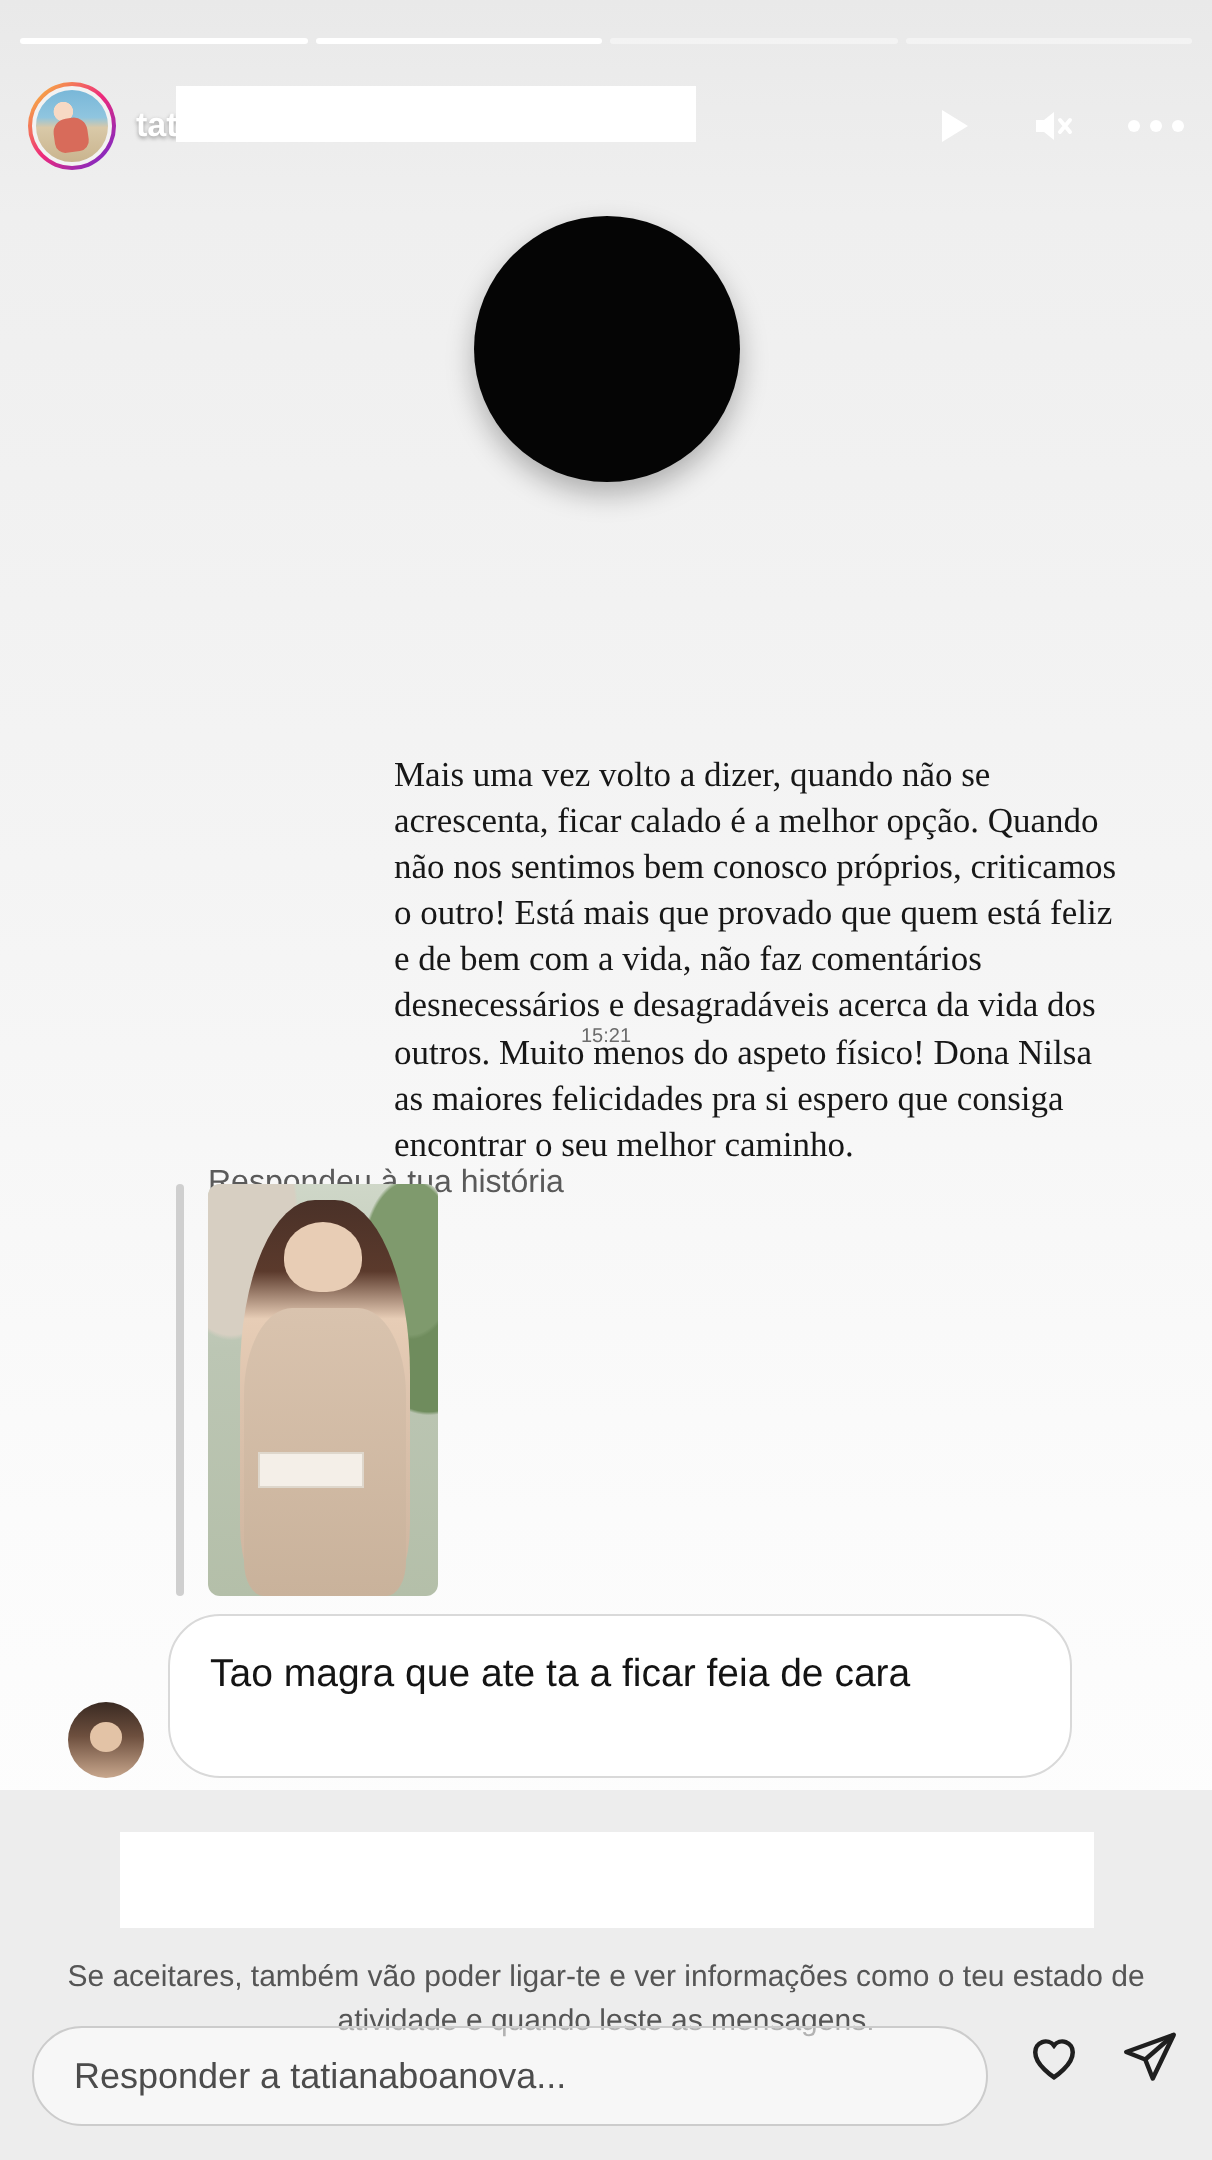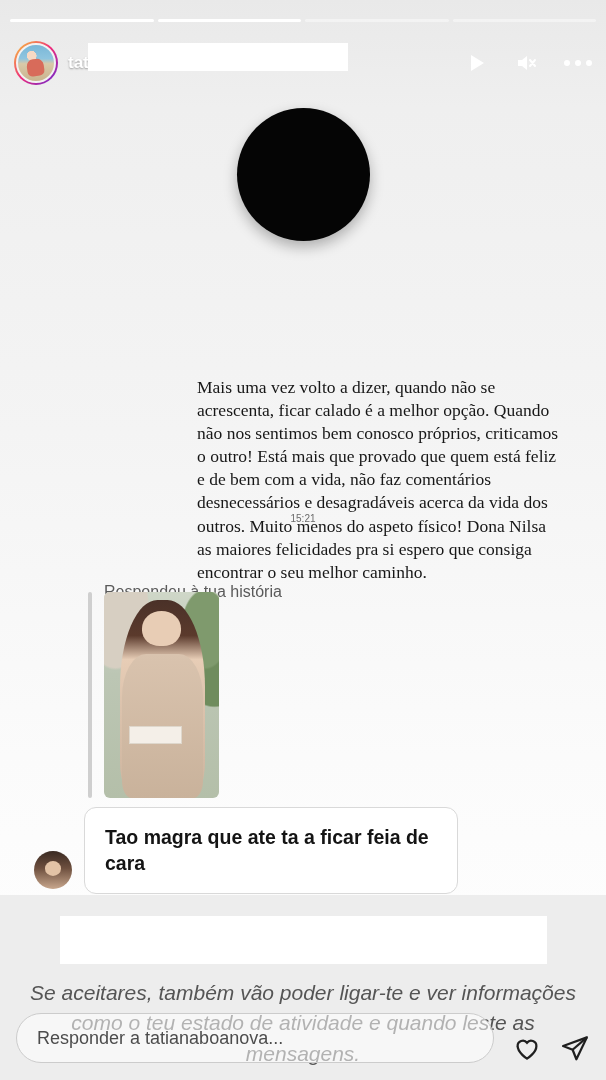--- a/index.html
+++ b/index.html
@@ -172,26 +172,26 @@
   }
   .reply-thumb .tag {
     position: absolute; left: 22%; top: 65%;
     width: 46%; height: 9%;
     background: #f4efe8;
     border: 1px solid #ded7cc;
   }
 
   .bubble {
     position: absolute; top: 807px; left: 84px;
-    width: 374px; min-height: 82px;
+    width: 452px; min-height: 82px;
     border: 1.5px solid #d9d9d9;
-    border-radius: 12px;
+    border-radius: 26px;
     background: #ffffff;
     padding: 16px 20px;
-    font-size: 19.5px; line-height: 1.35; color: #141414; font-weight: bold;
+    font-size: 19.5px; line-height: 1.35; color: #141414;
   }
   .bubble-avatar {
     position: absolute; top: 851px; left: 34px;
     width: 38px; height: 38px; border-radius: 50%;
     background: linear-gradient(to bottom, #3a2a22 0%, #6d4f3e 45%, #c8a78d 100%);
     overflow: hidden;
   }
   .bubble-avatar::after {
     content: "";
     position: absolute; left: 28%; top: 26%;
@@ -206,40 +206,39 @@
     background: #ededed;
   }
   .panel-redaction {
     position: absolute; top: 916px; left: 60px;
     width: 487px; height: 48px;
     background: #ffffff;
   }
   .panel-note {
     position: absolute; top: 978px; left: 0; right: 0;
     text-align: center;
-    font-size: 21px; line-height: 1.45; color: #555555;
+    font-size: 15px; line-height: 1.45; color: #555555;
     padding: 0 26px;
-    font-style: italic;
   }
   .panel-actions {
     position: absolute; bottom: 6px; left: 0; right: 0;
     display: flex; align-items: center;
   }
   .panel-btn {
     flex: 1; text-align: center;
     font-size: 17px; font-weight: 600; padding: 10px 0;
   }
   .panel-btn.block { color: #e8616a; }
   .panel-btn.delete { color: #e8616a; }
   .panel-btn.accept { color: #111111; }
 
   
   .input-bar {
     position: absolute; left: 0; right: 0; bottom: 17px;
-    display: flex; align-items: flex-end;
+    display: flex; align-items: flex-start;
     padding: 0 16px; gap: 18px;
   }
   .msg-input {
     flex: 1 1 auto;
     height: 50px;
     border: 1.6px solid #cccccc;
     border-radius: 25px;
     background: rgba(255,255,255,0.55);
     display: flex; align-items: center;
     padding: 0 20px;

